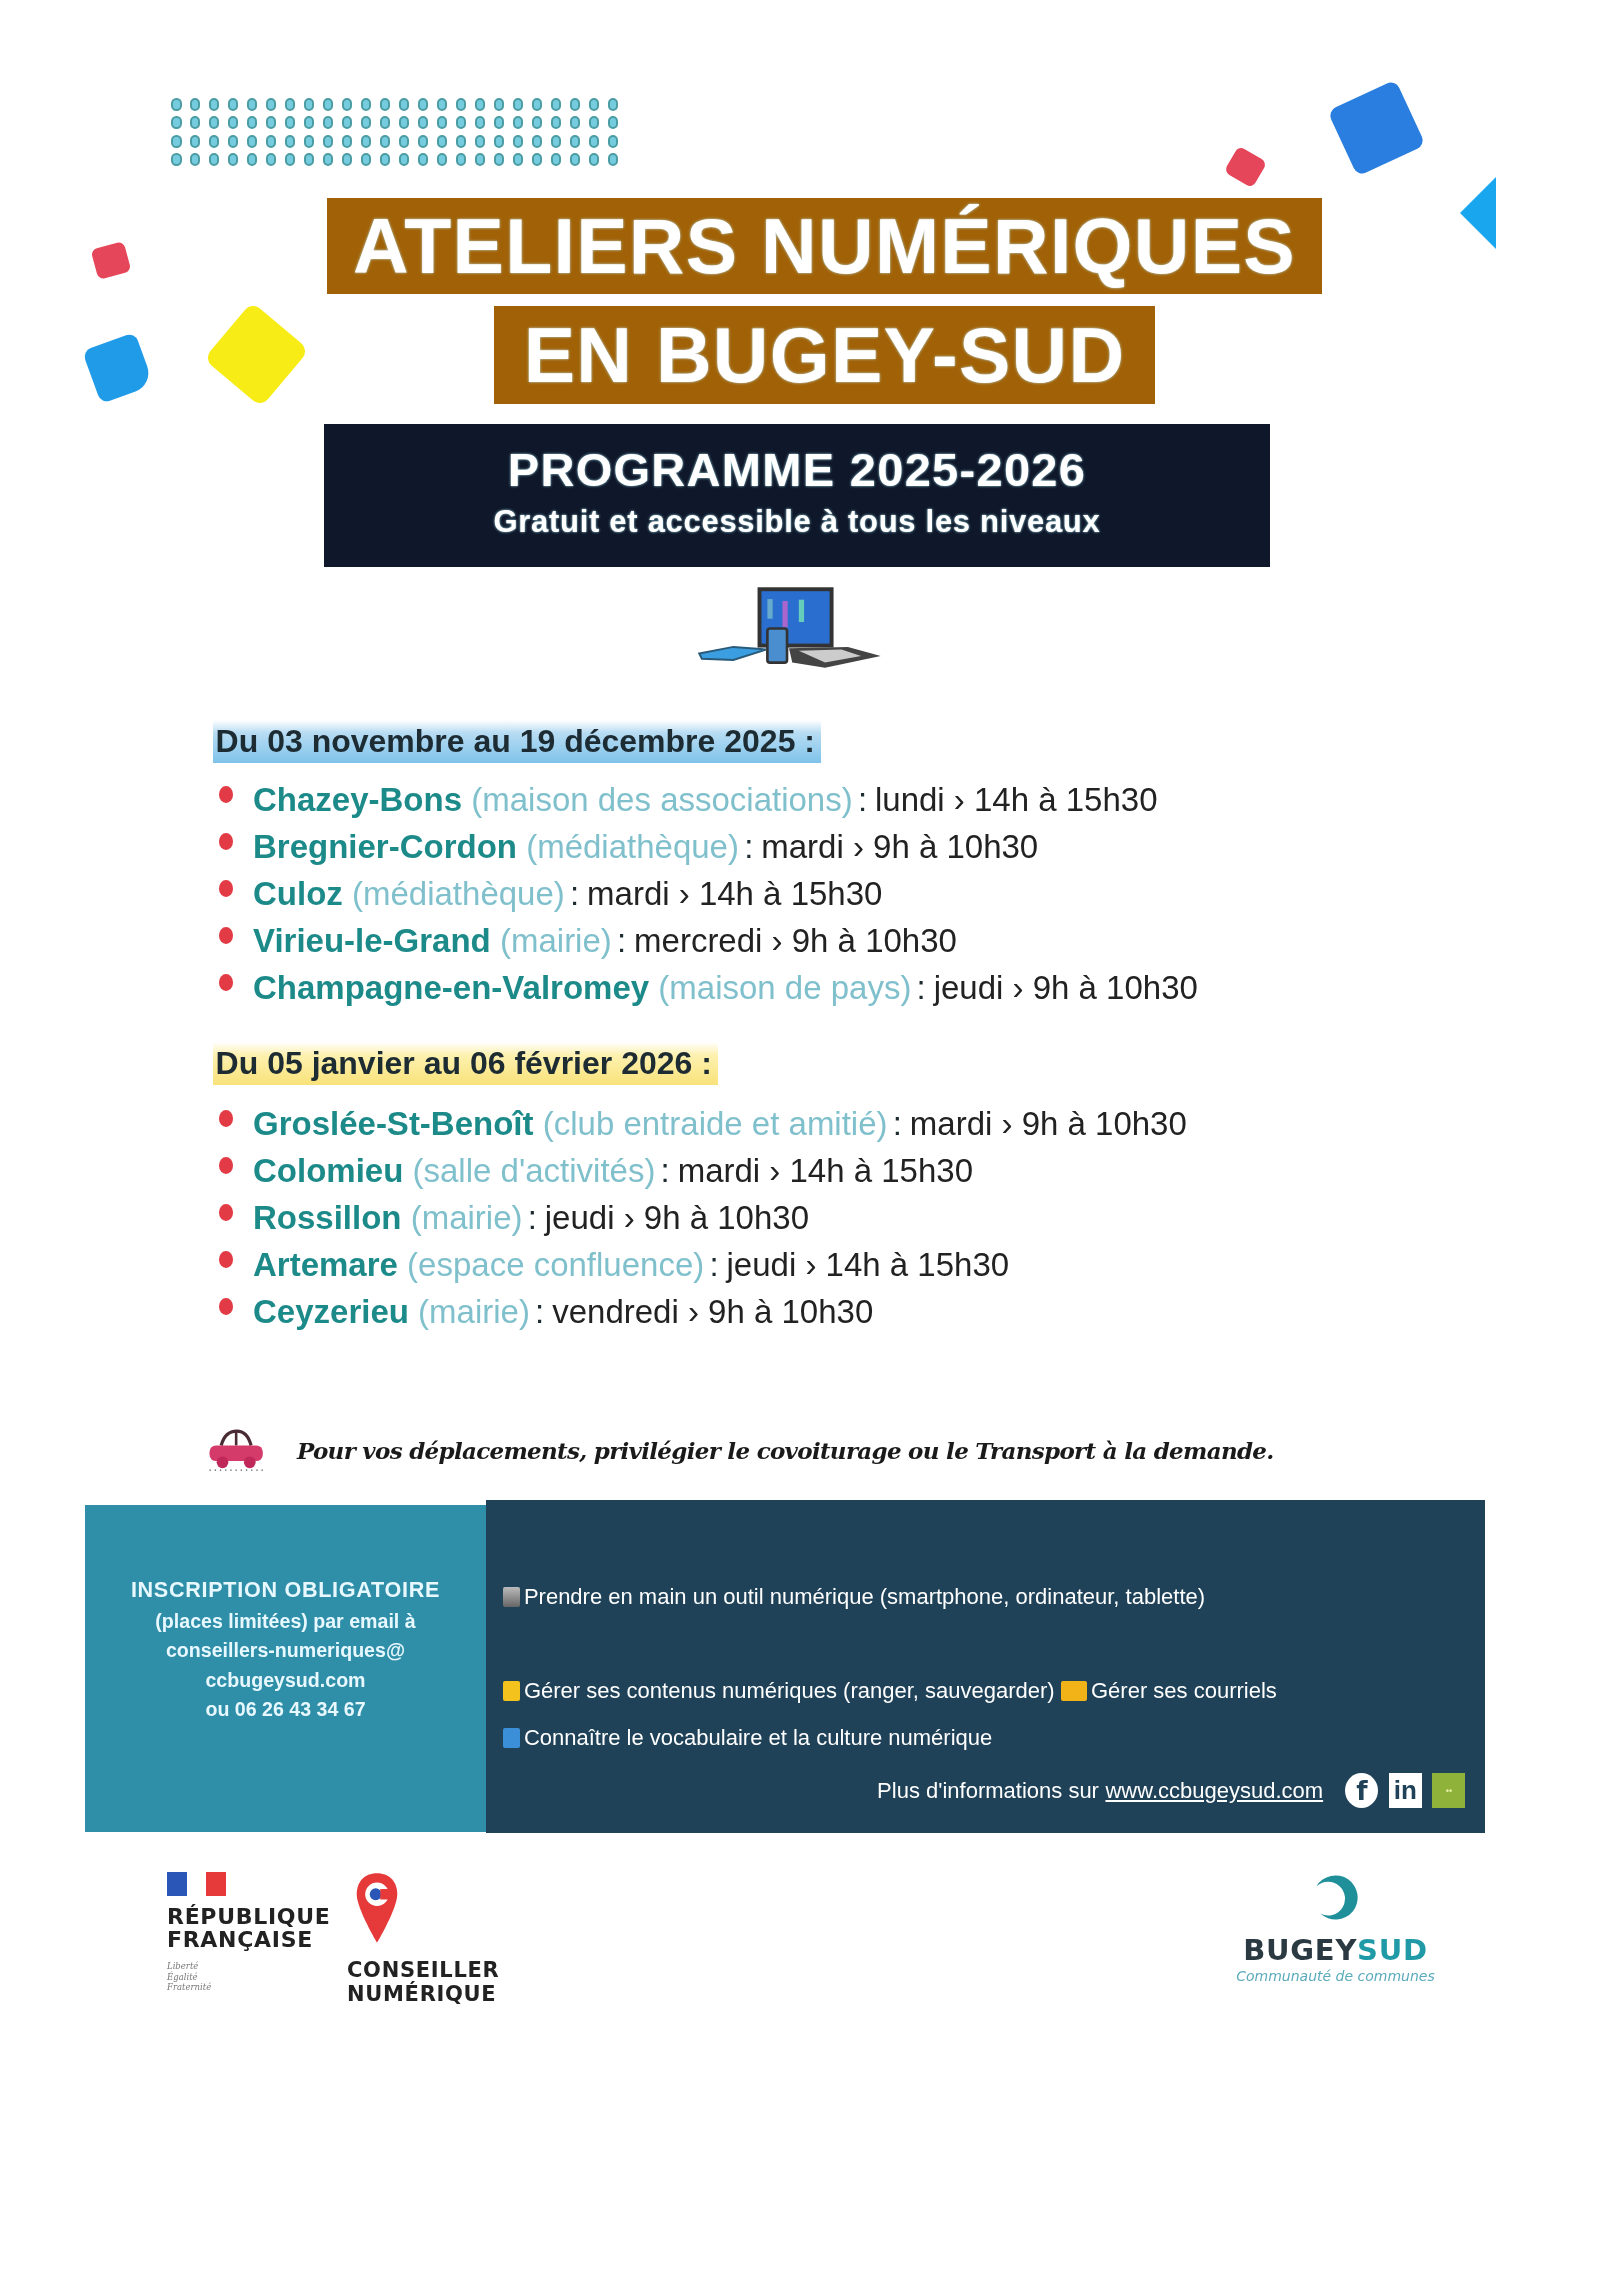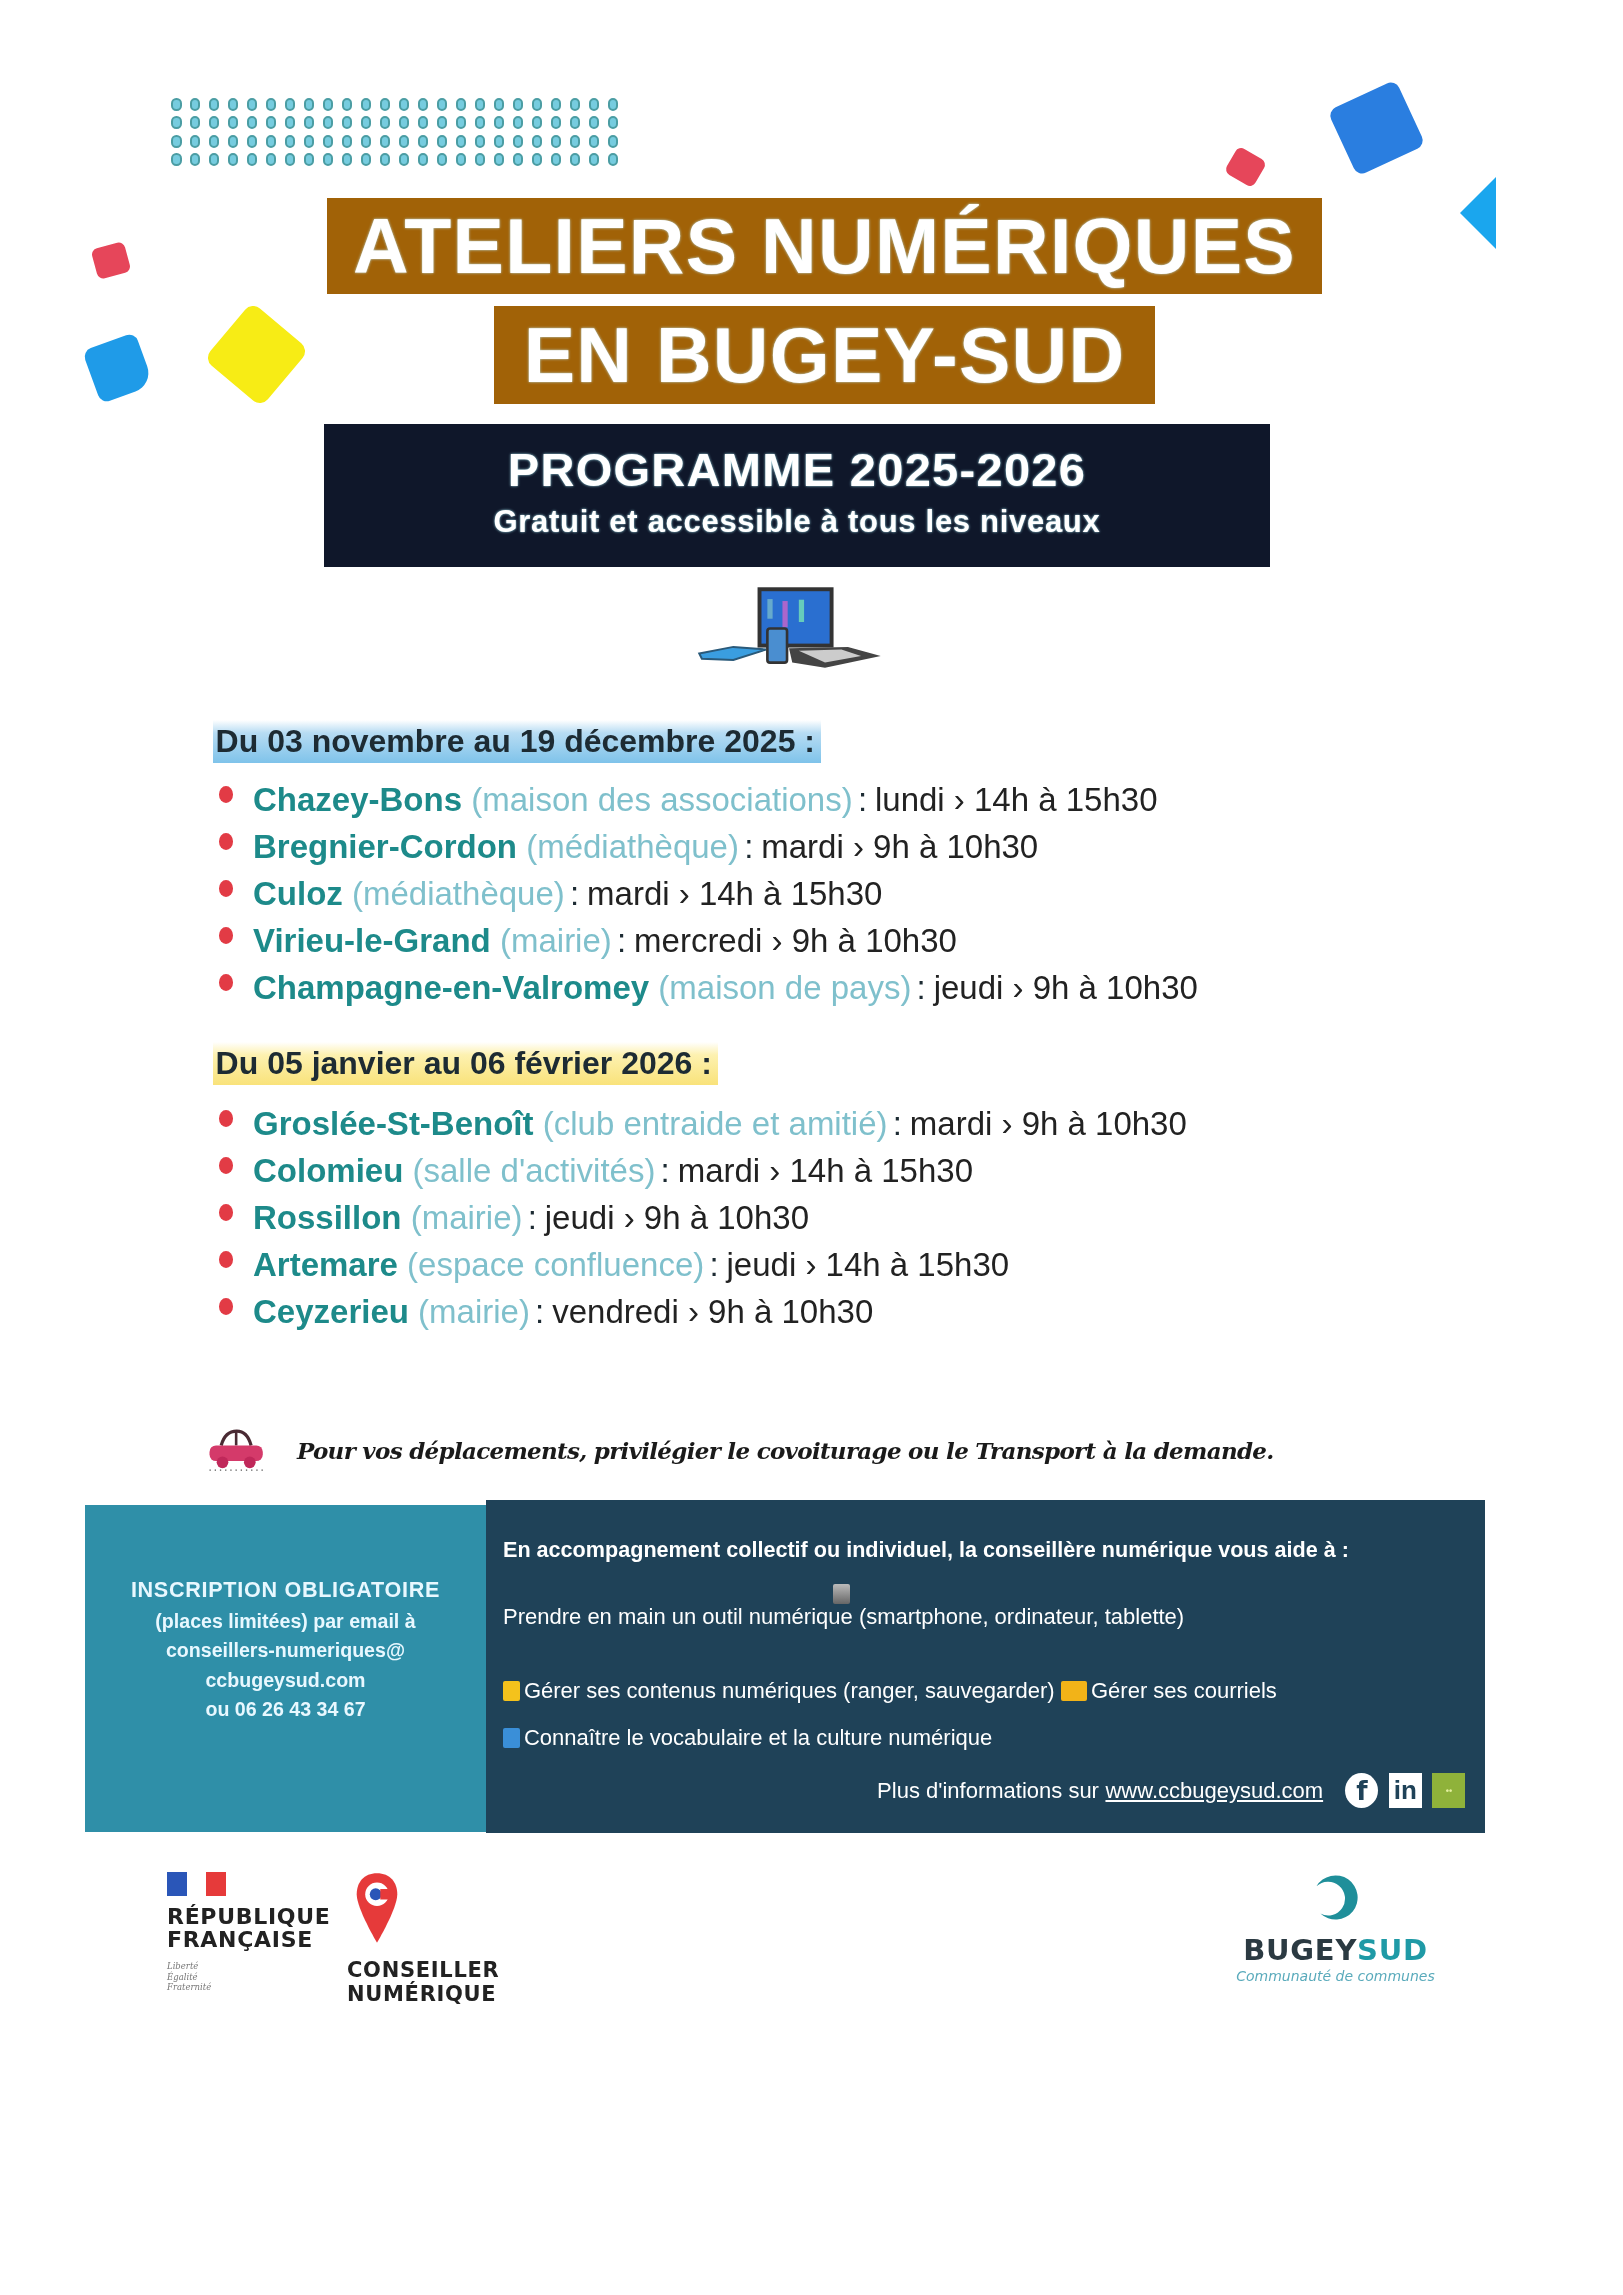--- a/index.html
+++ b/index.html
@@ -320,23 +320,22 @@
 
 <div class="banner-left">
   <div class="inscr">INSCRIPTION OBLIGATOIRE</div>
   <div class="line">(places limitées) par email à</div>
   <div class="line">conseillers-numeriques@</div>
   <div class="line">ccbugeysud.com</div>
   <div class="line">ou 06 26 43 34 67</div>
 </div>
 
 <div class="banner-right">
-  <div class="br-head">En accompagnement collectif ou individuel, la conseillère numérique vous aide à  :</div>
-
-  <div class="br-item" style="top:84px;flex-direction:column;">
+
+  <div class="br-item" style="top:84px;">
     <span class="ico ico-screen"></span>
     <span>Prendre en main un outil numérique (smartphone, ordinateur, tablette)</span>
   </div>
   <div class="br-item" style="top:178px;">
     <span class="ico ico-folder"></span>
     <span>Gérer ses contenus numériques (ranger, sauvegarder)</span>
     <span class="ico ico-mail"></span>
     <span>Gérer ses courriels</span>
   </div>
   <div class="br-item" style="top:225px;">

